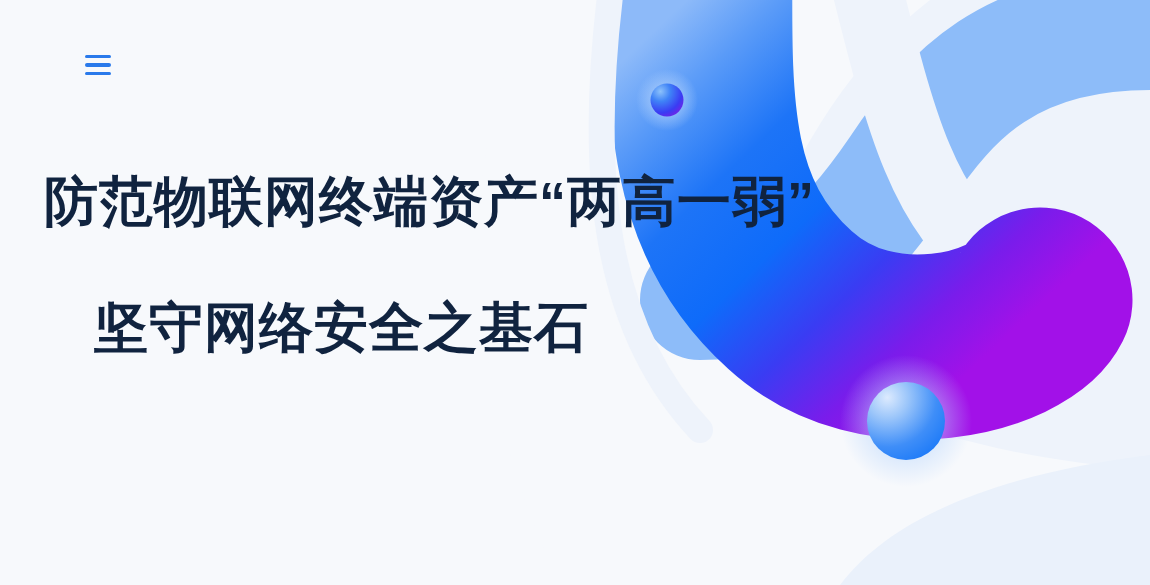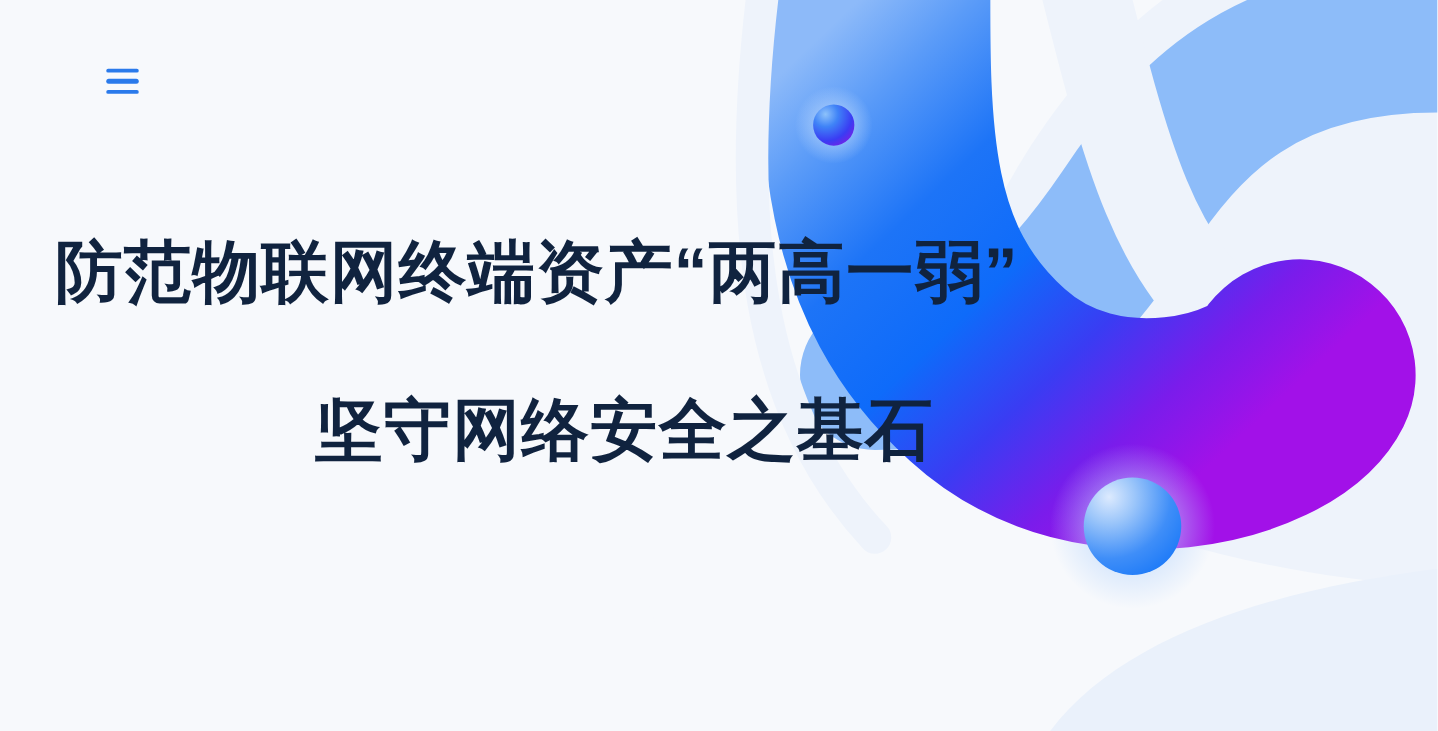--- a/index.html
+++ b/index.html
@@ -35,42 +35,41 @@
   #menu-button .bar {
     width:26px; height:3.5px;
     border-radius:2px;
     background:#2a7aeb;
   }
   #menu-button .bar.short { width:26px; }
 
   
   #title-block {
     position:absolute;
-    left:0; top:191px;
+    left:0; top:174px;
     width:880px;
     z-index:15;
     text-align:left;
   }
   .title-line {
     color:#10233f;
     font-weight:bold;
     font-size:53px;
     line-height:1.0;
     letter-spacing:1px;
     white-space:nowrap;
   }
   #title-line-1 {
     padding-left:44px;
     font-size:54px;
   }
   #title-line-2 {
-    padding-left:119px;
+    padding-left:94px;
     margin-top:72px;
     font-size:54px;
-    text-align:center;
   }
 </style>
 </head>
 <body>
 
 <div id="slide">
 
   <svg id="bg-art" viewBox="0 0 1150 585" xmlns="http://www.w3.org/2000/svg">
     <defs>
 

